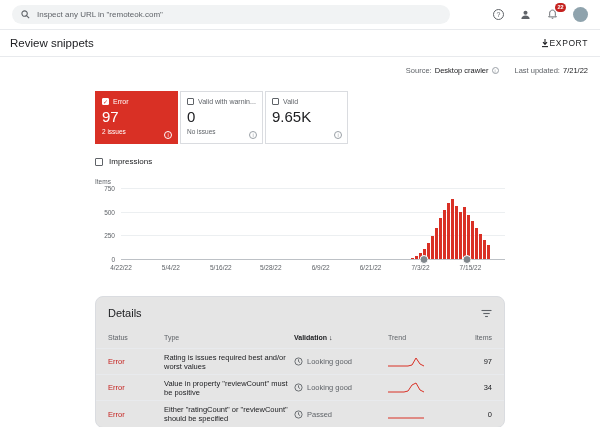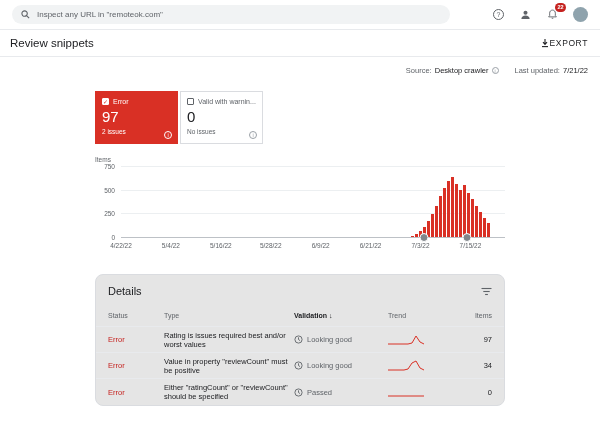--- a/index.html
+++ b/index.html
@@ -134,22 +134,35 @@
     </div>
     <div class="card">
       <div class="card-top">
         <span class="cb"></span>
         <span style="color:#5f6368;">Valid with warnin...</span>
       </div>
       <div class="card-value">0</div>
       <div class="card-sub">No issues</div>
       <span class="info-dot">i</span>
     </div>
-  </div>
-
+    <div class="card">
+      <div class="card-top">
+        <span class="cb"></span>
+        <span style="color:#5f6368;">Valid</span>
+      </div>
+      <div class="card-value">9.65K</div>
+      <div class="card-sub"></div>
+      <span class="info-dot">i</span>
+    </div>
+  </div>
+
+  <div class="impr">
+    <span class="cb2"></span>
+    <span>Impressions</span>
+  </div>
 
   <div class="chart">
     <div class="ylabel">Items</div>
     <div class="plot" id="plot">
         <div class="gridline" style="top: 0px;"></div>
         <div class="ytick" style="top: 0px;">750</div>
         <div class="gridline" style="top: 23.6667px;"></div>
         <div class="ytick" style="top: 23.6667px;">500</div>
         <div class="gridline" style="top: 47.3333px;"></div>
         <div class="ytick" style="top: 47.3333px;">250</div>

